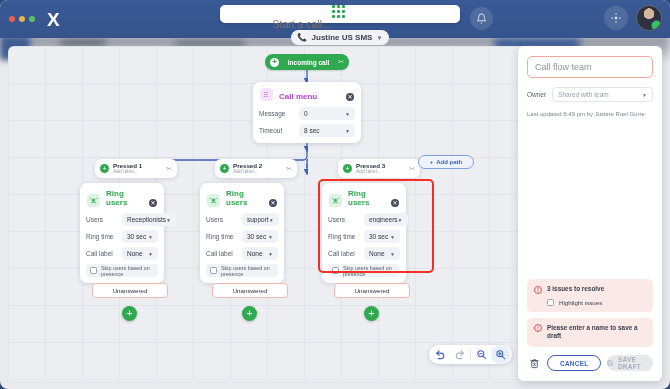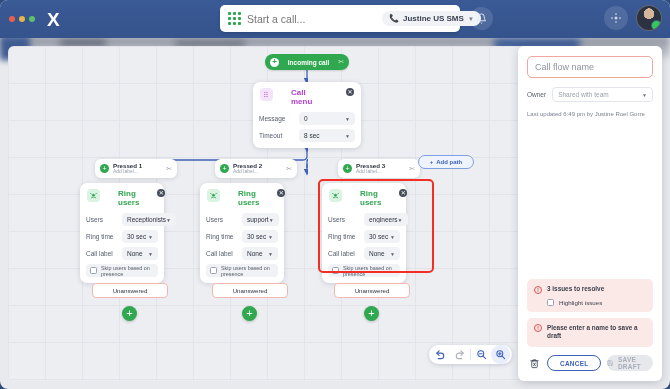--- a/index.html
+++ b/index.html
@@ -26,23 +26,23 @@
     z-index:30;
   }
   .traffic{display:flex; gap:4px; align-items:center; margin-right:10px;}
   .traffic i{width:6px;height:6px;border-radius:50%;display:block;}
   .traffic .r{background:#e8604c}.traffic .y{background:#e7b44a}.traffic .g{background:#5cc167}
   .logo-x{
     color:#fff; font-size:19px; font-weight:700; line-height:1;
     letter-spacing:-1px; margin-left:2px;
   }
   .search-wrap{
-    position:absolute; left:220px; width:240px; top:5px; height:27px;
+    position:absolute; left:220px; width:240px; top:5px; height:18px;
     background:#fff; border-radius:5px; display:flex; align-items:center;
-    padding:0 5px; box-shadow:0 1px 3px rgba(0,0,0,.18);
+    padding:0 5px; box-shadow:0 1px 3px rgba(0,0,0,.18);flex-direction:column;
   }
   .dialpad{
     width:13px;height:13px;display:grid;
     grid-template-columns:repeat(3,1fr); grid-template-rows:repeat(3,1fr);
     gap:1.5px; margin:0 6px 0 3px; flex:none;
   }
   .dialpad i{background:#2aa84f;border-radius:1px;display:block;}
   .search-input{
     border:0; outline:0; flex:1; font-size:10.5px; color:#8e949e;
     font-family:"Liberation Sans",sans-serif; background:transparent;
@@ -116,21 +116,21 @@
     display:flex;align-items:center;justify-content:center;color:#2fa84f;
     font-size:8px;line-height:1;font-weight:700;
   }
   .incoming-pill .lbl{color:#fff;font-size:6.5px;font-weight:700;flex:1;text-align:center}
   .incoming-pill .scis{color:#d8f0de;font-size:7px}
 
   .card{
     background:#fff; border-radius:7px; box-shadow:0 1px 5px rgba(30,40,70,.16);
     padding:5px 6px 6px;
   }
-  .card-head{display:flex;align-items:flex-start;gap:18px;margin-bottom:4px;padding:1px 1px 2px;}
+  .card-head{display:flex;align-items:flex-end;gap:6px;margin-bottom:4px;padding:1px 1px 2px;}
   .chip-ico{
     width:13px;height:13px;border-radius:4px;display:flex;align-items:center;justify-content:center;flex:none;
   }
   .chip-ico.purple{background:#f3e3fb}
   .chip-ico.green{background:#daf3e2}
   .card-title{font-size:8px;font-weight:700;flex:1}
   .card-title.purple{color:#b43fd4}
   .card-title.green{color:#2fa84f}
   .x-btn{
     width:8px;height:8px;border-radius:50%;background:#474d5c;color:#fff;
@@ -585,21 +585,21 @@
             <path d="M15.5 15.5 L21 21"></path>
             <path d="M7.5 10.5h6"></path>
             <path d="M10.5 7.5v6"></path>
         </svg>
       </div>
     </div>
   </div>
 
   <div class="rpanel">
     <div class="flowname">
-      <span>Call flow name</span>
+      <span>Call flow team</span>
     </div>
 
     <div class="owner-row">
       <span class="owner-lbl">Owner</span>
       <span class="owner-sel">
         <span style="flex:1">Shared with team</span>
         <span class="cv">▼</span>
       </span>
     </div>
 

